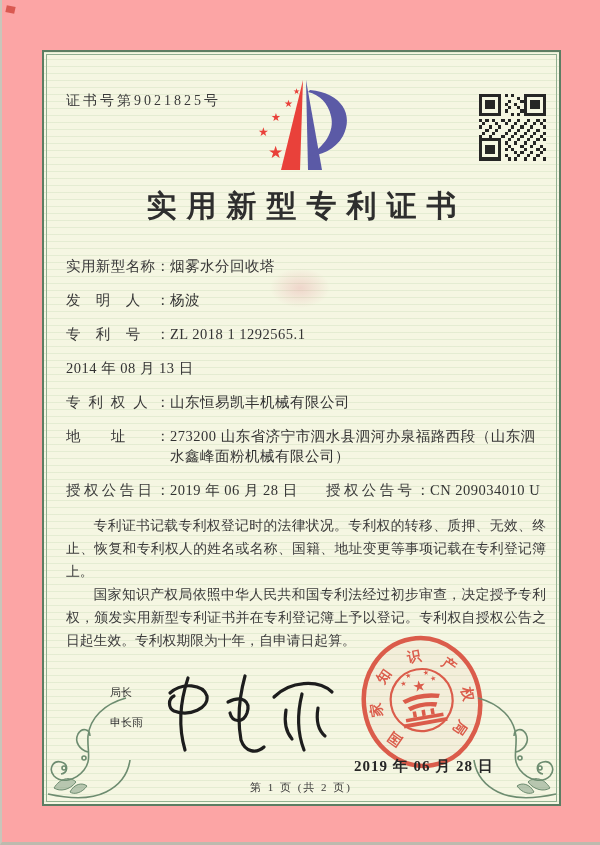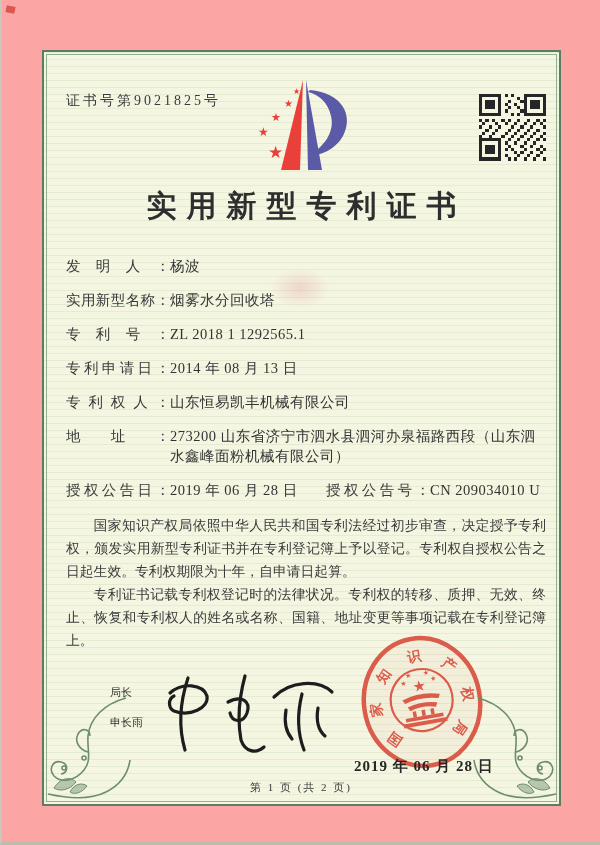--- a/index.html
+++ b/index.html
@@ -63,52 +63,51 @@
   <svg class="qr" width="67" height="70" viewBox="0 0 21 21" shape-rendering="crispEdges">
     <rect x="0" y="0" width="21" height="21" fill="#f5f6e2"></rect>
     <path fill="#262626" fill-rule="evenodd" d="M0 0h7v7h-7z M1 1v5h5v-5z M2 2h3v3h-3z M14 0h7v7h-7z M15 1v5h5v-5z M16 2h3v3h-3z M0 14h7v7h-7z M1 15v5h5v-5z M2 16h3v3h-3z"></path>
     <path fill="#262626" d="M8 0h1v1h-1z M10 0h1v1h-1z M12 1h1v1h-1z M9 2h1v1h-1z M13 2h1v1h-1z M8 3h1v1h-1z M11 3h1v1h-1z M9 4h1v1h-1z M12 4h1v1h-1z M8 5h1v1h-1z M13 5h1v1h-1z M10 6h1v1h-1z M12 6h1v1h-1z M0 8h1v1h-1z M2 8h1v1h-1z M4 8h1v1h-1z M7 8h1v1h-1z M9 8h1v1h-1z M12 8h1v1h-1z M15 8h1v1h-1z M18 8h1v1h-1z M20 8h1v1h-1z M1 9h1v1h-1z M5 9h1v1h-1z M8 9h1v1h-1z M11 9h1v1h-1z M14 9h1v1h-1z M17 9h1v1h-1z M19 9h1v1h-1z M0 10h1v1h-1z M3 10h1v1h-1z M6 10h1v1h-1z M10 10h1v1h-1z M13 10h1v1h-1z M16 10h1v1h-1z M20 10h1v1h-1z M2 11h1v1h-1z M5 11h1v1h-1z M9 11h1v1h-1z M12 11h1v1h-1z M15 11h1v1h-1z M18 11h1v1h-1z M1 12h1v1h-1z M4 12h1v1h-1z M8 12h1v1h-1z M11 12h1v1h-1z M14 12h1v1h-1z M17 12h1v1h-1z M20 12h1v1h-1z M0 13h1v1h-1z M3 13h1v1h-1z M7 13h1v1h-1z M10 13h1v1h-1z M13 13h1v1h-1z M16 13h1v1h-1z M19 13h1v1h-1z M9 14h1v1h-1z M12 14h1v1h-1z M15 14h1v1h-1z M18 14h1v1h-1z M20 14h1v1h-1z M8 15h1v1h-1z M11 15h1v1h-1z M14 15h1v1h-1z M17 15h1v1h-1z M9 16h1v1h-1z M13 16h1v1h-1z M16 16h1v1h-1z M19 16h1v1h-1z M8 17h1v1h-1z M10 17h1v1h-1z M14 17h1v1h-1z M18 17h1v1h-1z M20 17h1v1h-1z M11 18h1v1h-1z M13 18h1v1h-1z M16 18h1v1h-1z M19 18h1v1h-1z M8 19h1v1h-1z M12 19h1v1h-1z M15 19h1v1h-1z M18 19h1v1h-1z M9 20h1v1h-1z M11 20h1v1h-1z M14 20h1v1h-1z M17 20h1v1h-1z M20 20h1v1h-1z"></path>
   </svg>
 
   <div class="title">实用新型专利证书</div>
 
   <div class="content">
     <div class="frow">
+      <span class="flabel">实用新型名称：</span>
+      <span class="fvalue">烟雾水分回收塔</span>
+    </div>
+    <div class="frow">
       <span class="flabel">发明人：</span>
       <span class="fvalue">杨波</span>
-    </div>
-    <div class="frow">
-      <span class="flabel">实用新型名称：</span>
-      <span class="fvalue">烟雾水分回收塔</span>
     </div>
     <div class="frow">
       <span class="flabel">专利号：</span>
       <span class="fvalue">ZL 2018 1 1292565.1</span>
     </div>
     <div class="frow">
-      <span class="flabel">专利申请日：</span>
       <span class="fvalue">2014 年 08 月 13 日</span>
     </div>
     <div class="frow">
       <span class="flabel">专利权人：</span>
       <span class="fvalue">山东恒易凯丰机械有限公司</span>
     </div>
     <div class="frow">
       <span class="flabel">地址：</span>
       <span class="fvalue">273200  山东省济宁市泗水县泗河办泉福路西段（山东泗水鑫峰面粉机械有限公司）</span>
     </div>
     <div class="frow">
       <span class="flabel">授权公告日：</span>
       <span class="gval">2019 年 06 月 28 日</span>
       <span class="flabel">授权公告号：</span>
       <span class="fvalue">CN 209034010 U</span>
     </div>
     <div class="paras">
+      <p>专利证书记载专利权登记时的法律状况。专利权的转移、质押、无效、终止、恢复和专利权人的姓名或名称、国籍、地址变更等事项记载在专利登记簿上。</p>
       <p>国家知识产权局依照中华人民共和国专利法经过初步审查，决定授予专利权，颁发实用新型专利证书并在专利登记簿上予以登记。专利权自授权公告之日起生效。专利权期限为十年，自申请日起算。</p>
-      <p>专利证书记载专利权登记时的法律状况。专利权的转移、质押、无效、终止、恢复和专利权人的姓名或名称、国籍、地址变更等事项记载在专利登记簿上。</p>
     </div>
   </div>
 
   <div class="signer">
     <div>局长</div>
     <div>申长雨</div>
   </div>
 
   <svg class="signature" width="190" height="112" viewBox="0 0 190 112">
     <g fill="none" stroke="#1d1d1d" stroke-width="3.2" stroke-linecap="round">

